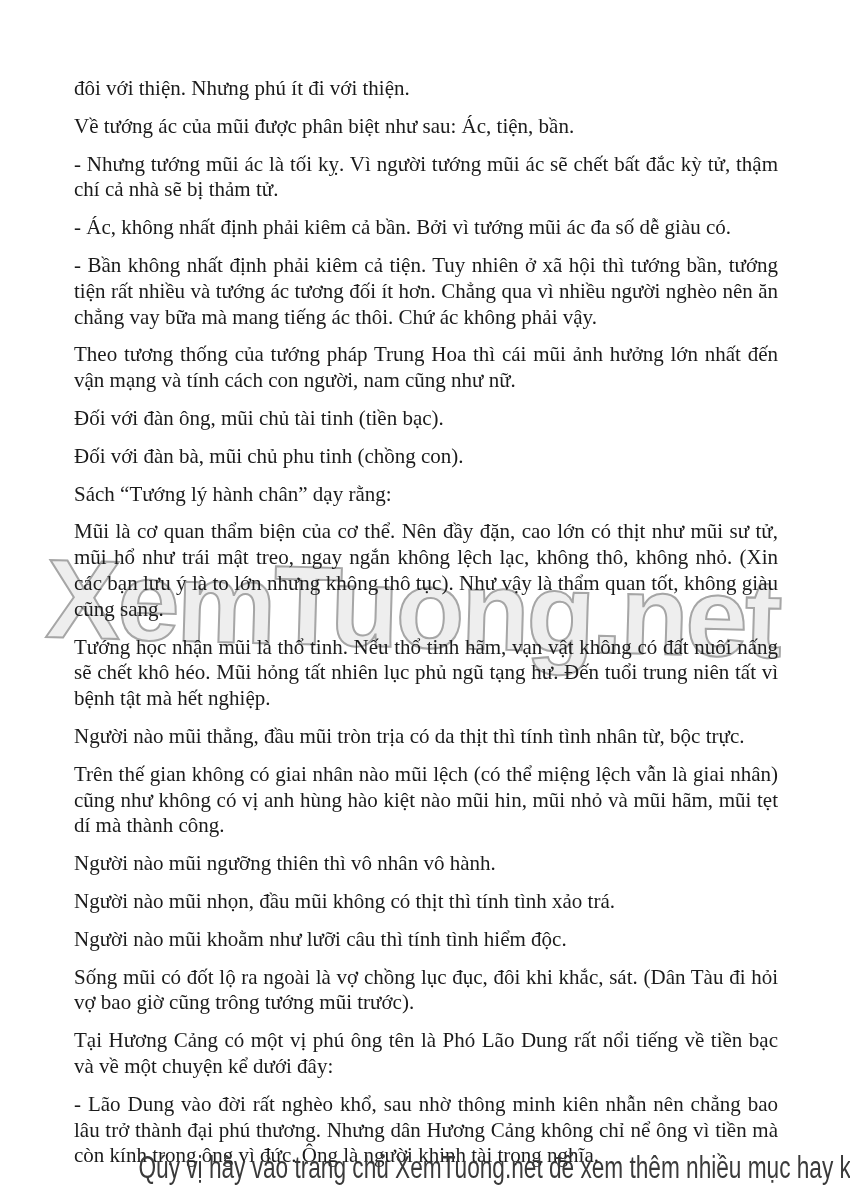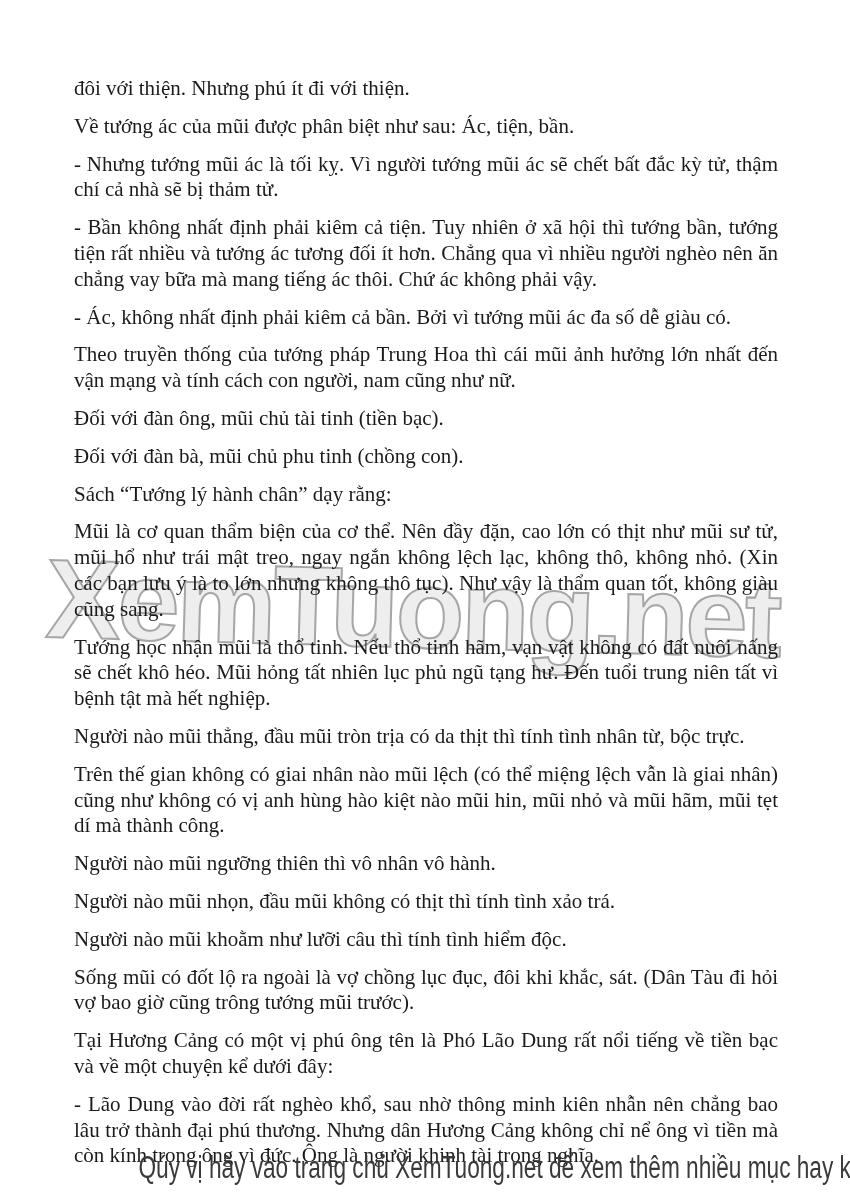--- a/index.html
+++ b/index.html
@@ -69,23 +69,23 @@
 <body>
 
 <div class="page">
 
   <div class="watermark">XemTuong.net</div>
 
   <div class="body-text">
       <p>đôi với thiện. Nhưng phú ít đi với thiện.</p>
       <p>Về tướng ác của mũi được phân biệt như sau: Ác, tiện, bần.</p>
       <p>- Nhưng tướng mũi ác là tối kỵ. Vì người tướng mũi ác sẽ chết bất đắc kỳ tử, thậm chí cả nhà sẽ bị thảm tử.</p>
+      <p>- Ác, không nhất định phải kiêm cả bần. Bởi vì tướng mũi ác đa số dễ giàu có.</p>
       <p>- Bần không nhất định phải kiêm cả tiện. Tuy nhiên ở xã hội thì tướng bần, tướng tiện rất nhiều và tướng ác tương đối ít hơn. Chẳng qua vì nhiều người nghèo nên ăn chẳng vay bữa mà mang tiếng ác thôi. Chứ ác không phải vậy.</p>
-      <p>- Ác, không nhất định phải kiêm cả bần. Bởi vì tướng mũi ác đa số dễ giàu có.</p>
-      <p>Theo truyền thống của tướng pháp Trung Hoa thì cái mũi ảnh hưởng lớn nhất đến vận mạng và tính cách con người, nam cũng như nữ.</p>
+      <p>Theo tương thống của tướng pháp Trung Hoa thì cái mũi ảnh hưởng lớn nhất đến vận mạng và tính cách con người, nam cũng như nữ.</p>
       <p>Đối với đàn ông, mũi chủ tài tinh (tiền bạc).</p>
       <p>Đối với đàn bà, mũi chủ phu tinh (chồng con).</p>
       <p>Sách “Tướng lý hành chân” dạy rằng:</p>
       <p>Mũi là cơ quan thẩm biện của cơ thể. Nên đầy đặn, cao lớn có thịt như mũi sư tử, mũi hổ như trái mật treo, ngay ngắn không lệch lạc, không thô, không nhỏ. (Xin các bạn lưu ý là to lớn nhưng không thô tục). Như vậy là thẩm quan tốt, không giàu cũng sang.</p>
       <p>Tướng học nhận mũi là thổ tinh. Nếu thổ tinh hãm, vạn vật không có đất nuôi nấng sẽ chết khô héo. Mũi hỏng tất nhiên lục phủ ngũ tạng hư. Đến tuổi trung niên tất vì bệnh tật mà hết nghiệp.</p>
       <p>Người nào mũi thẳng, đầu mũi tròn trịa có da thịt thì tính tình nhân từ, bộc trực.</p>
       <p>Trên thế gian không có giai nhân nào mũi lệch (có thể miệng lệch vẫn là giai nhân) cũng như không có vị anh hùng hào kiệt nào mũi hin, mũi nhỏ và mũi hãm, mũi tẹt dí mà thành công.</p>
       <p>Người nào mũi ngưỡng thiên thì vô nhân vô hành.</p>
       <p>Người nào mũi nhọn, đầu mũi không có thịt thì tính tình xảo trá.</p>
       <p>Người nào mũi khoằm như lưỡi câu thì tính tình hiểm độc.</p>

